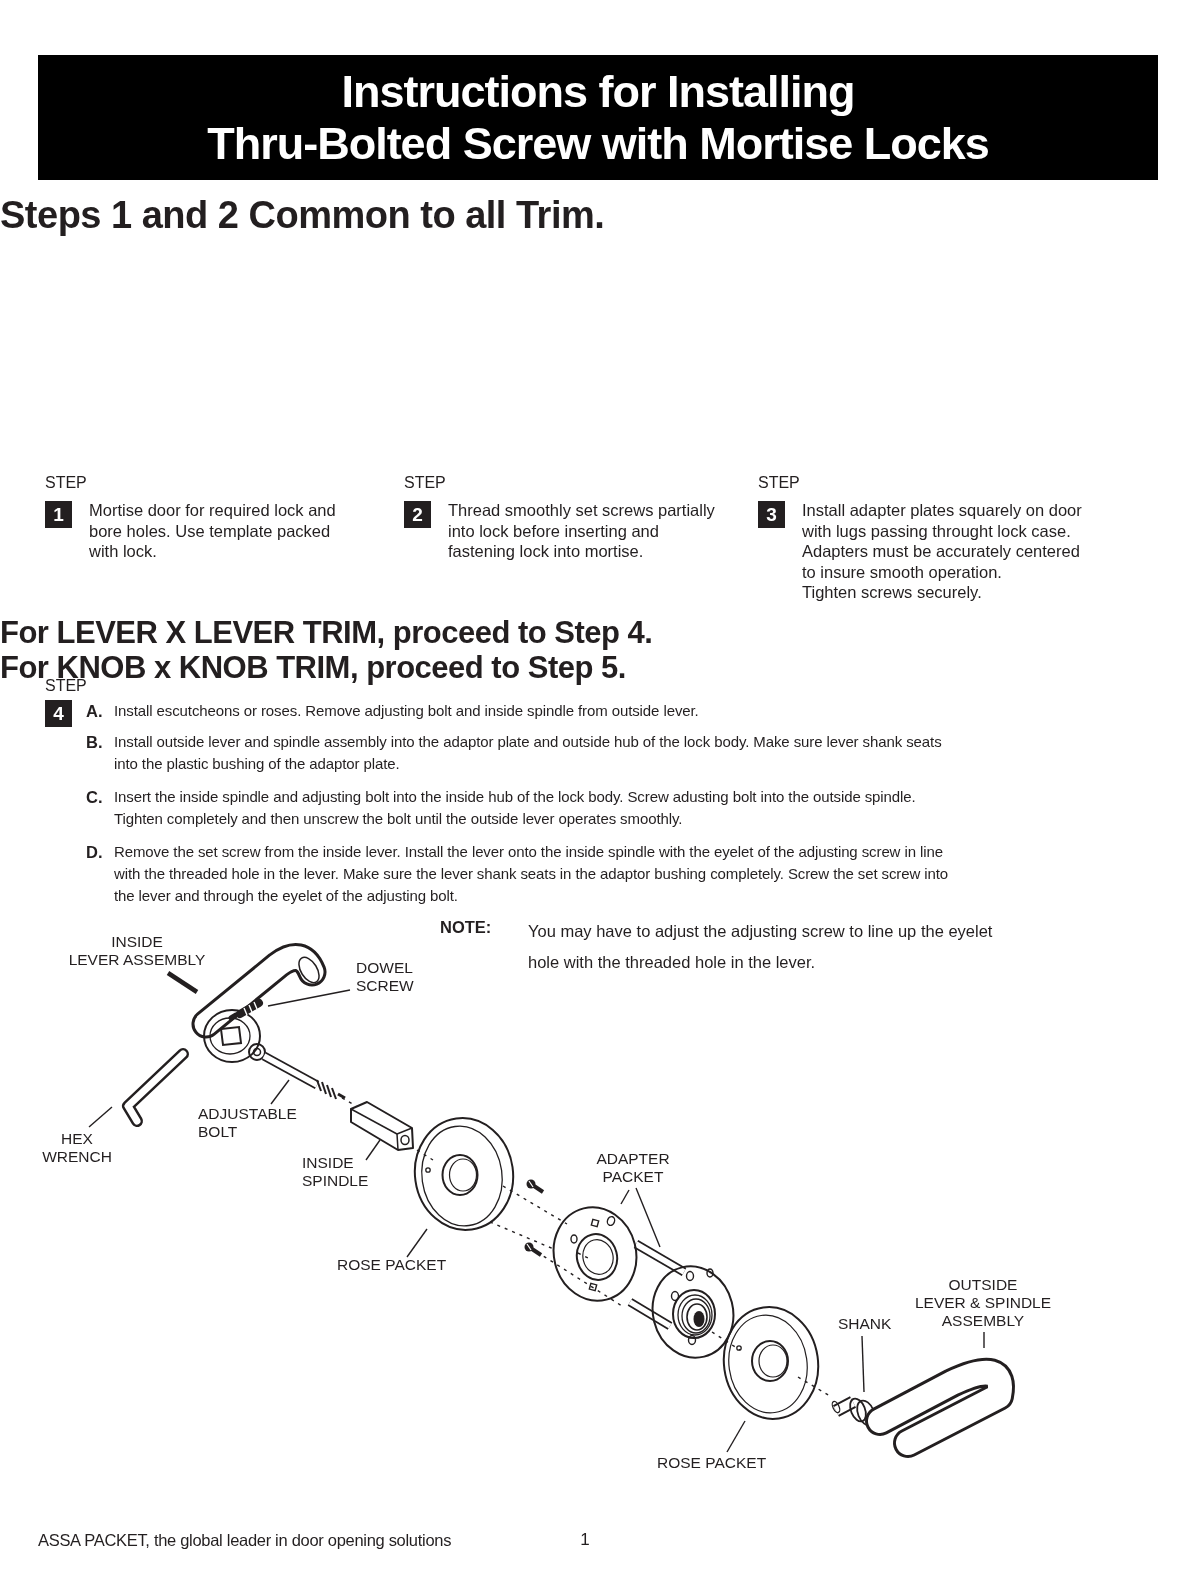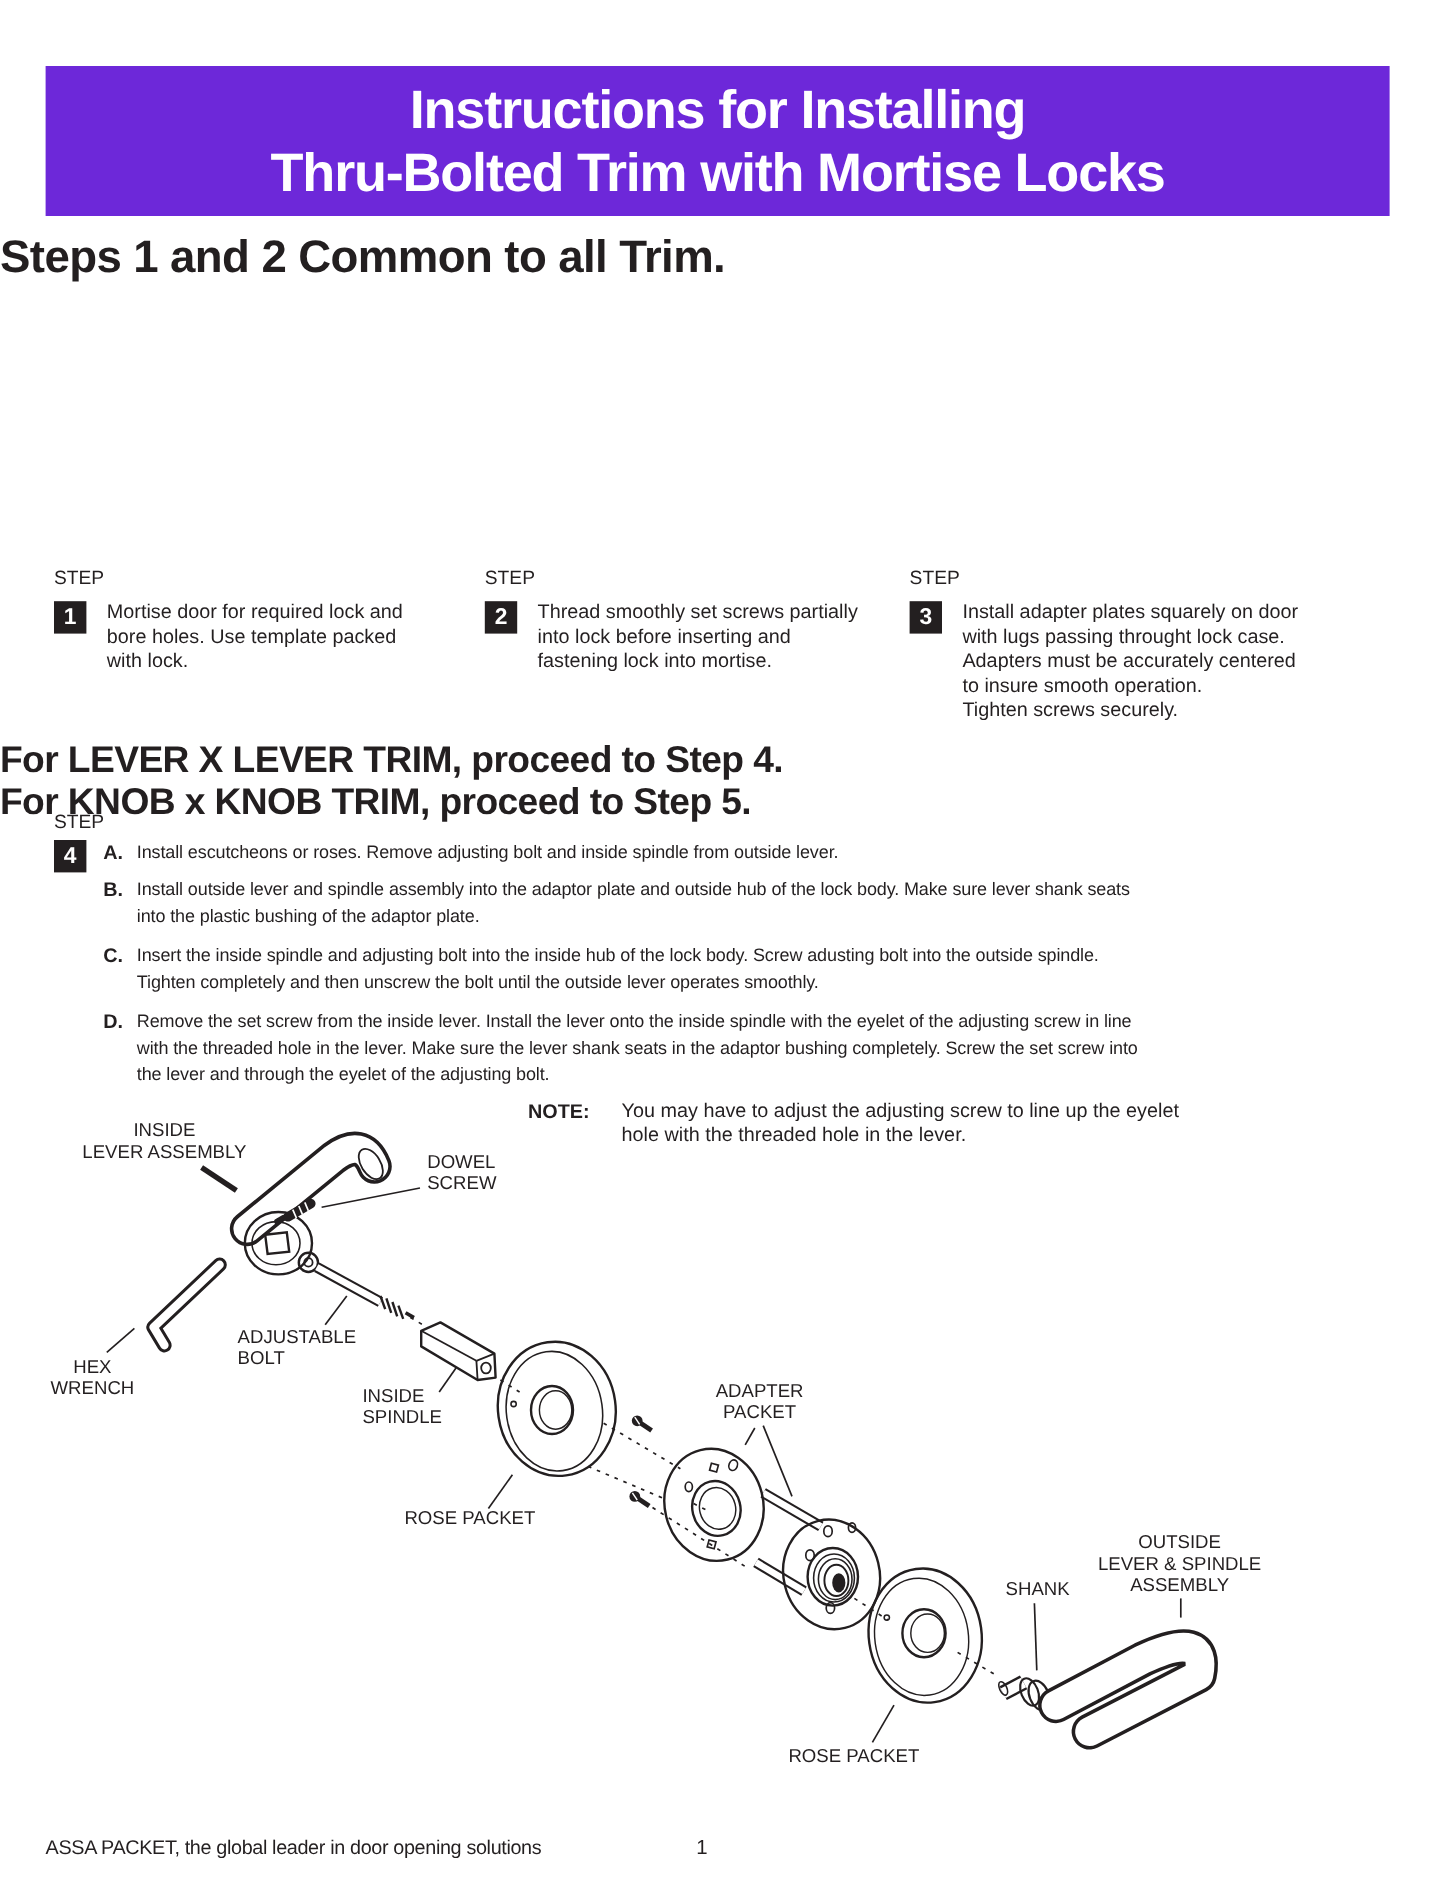--- a/index.html
+++ b/index.html
@@ -5,21 +5,21 @@
   * { margin:0; padding:0; box-sizing:border-box; }
   html,body { background:#ffffff; }
   body {
     width:1196px; height:1584px; position:relative; overflow:hidden;
     font-family:"Liberation Sans", sans-serif; color:#231f20;
   }
   .abs { position:absolute; }
 
   .banner {
     left:38px; top:55px; width:1120px; height:125px;
-    background:#6d28d9; color:#ffffff; text-align:center;
+    background:#000000; color:#ffffff; text-align:center;
     font-weight:bold; font-size:45px; line-height:52px;
     letter-spacing:-1px; padding-top:11px;
   }
   .subtitle {
     left:0; top:194px; width:1196px; text-align:left;
     font-weight:bold; font-size:38px; letter-spacing:-0.5px;
   }
 
   .step-col { top:474px; }
   .step-col .step-word { font-size:16px; line-height:18px; margin-bottom:9px; }
@@ -38,35 +38,35 @@
     font-weight:bold; font-size:31px; line-height:35px; letter-spacing:-0.5px;
   }
   .step4-word { left:45px; top:677px; font-size:16px; }
   .step4-num { left:45px; top:700px; }
   .item { left:86px; display:flex; }
   .item .letter { width:28px; flex:0 0 28px; font-weight:bold; font-size:16.5px; line-height:22px; }
   .item .itext { font-size:15px; line-height:22px; white-space:pre-line; width:1040px; letter-spacing:-0.1px; }
 
   .note { left:440px; top:916px; display:flex; }
   .note .nlabel { font-weight:bold; font-size:16.5px; line-height:23px; width:60px; flex:0 0 60px; }
-  .note .ntext { margin-left:18px; font-size:16.5px; line-height:20px; white-space:pre-line; }
+  .note .ntext { margin-left:28px; font-size:16.5px; line-height:31px; white-space:pre-line; }
 
   svg.diagram { left:0; top:898px; }
   svg text { font-family:"Liberation Sans", sans-serif; font-size:15.5px; fill:#231f20; }
   .ln { stroke:#231f20; fill:none; }
 
   .footer-left { left:38px; top:1531px; font-size:16.5px; letter-spacing:-0.3px; }
   .footer-page { left:565px; top:1530px; width:40px; text-align:center; font-size:17px; }
 </style>
 </head>
 <body>
 
 <div class="abs banner">
   <div>Instructions for Installing</div>
-  <div>Thru-Bolted Trim with Mortise Locks</div>
+  <div>Thru-Bolted Screw with Mortise Locks</div>
 </div>
 
 <div class="abs subtitle">Steps 1 and 2 Common to all Trim.</div>
 
 <div class="abs step-col" style="left:45px; width:340px;">
   <div class="step-word">STEP</div>
   <div class="step-row">
     <div class="step-num">1</div>
     <div class="step-text">Mortise door for required lock and
 bore holes. Use template packed

